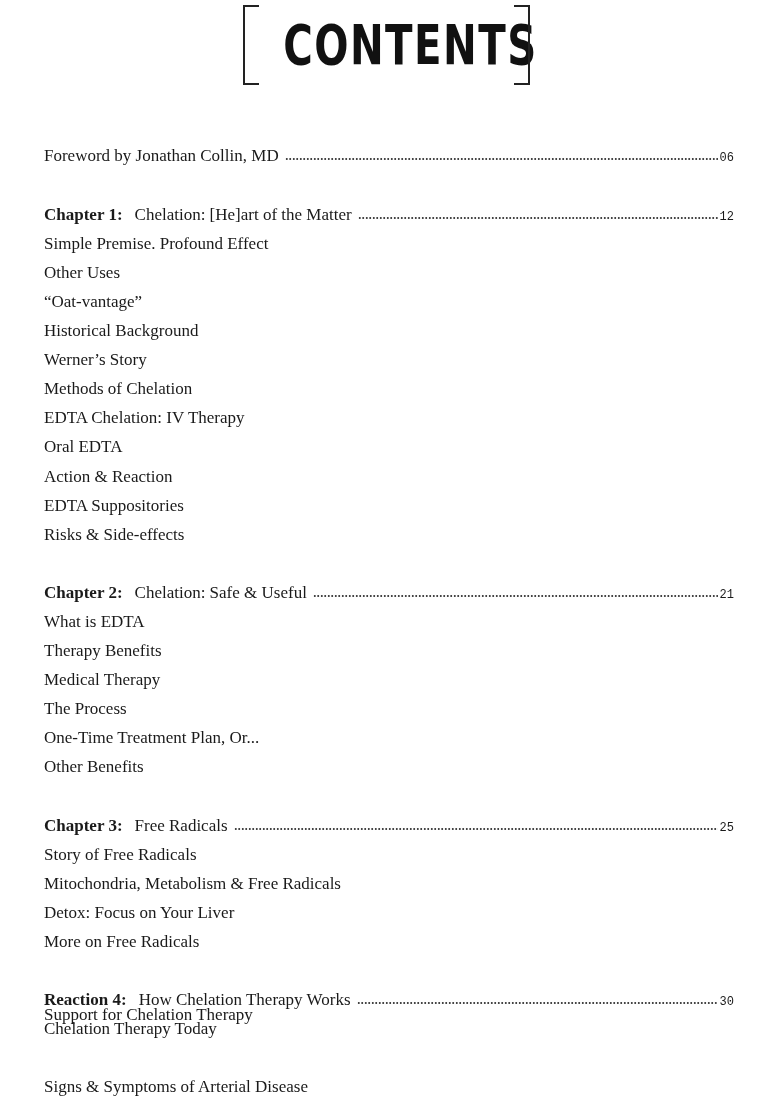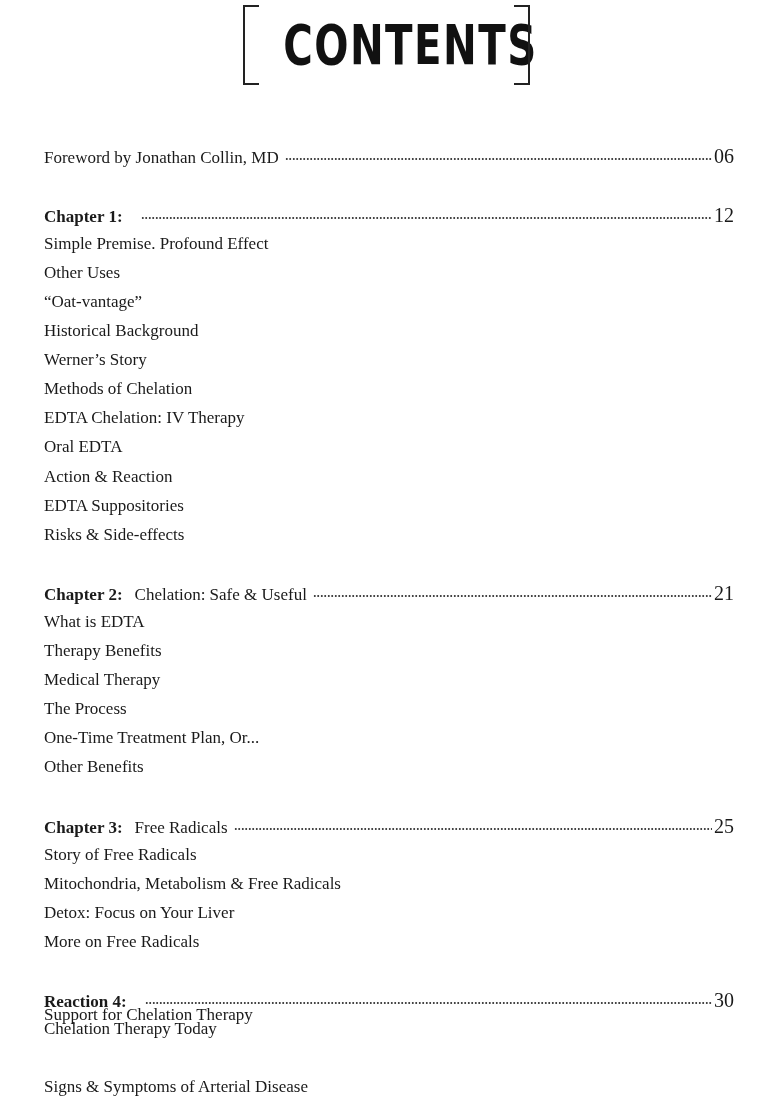--- a/index.html
+++ b/index.html
@@ -35,21 +35,21 @@
       font-size: 17px;
     }
     .row .bold { font-weight: bold; margin-right: 12px; }
     .row .leader {
       flex: 1; margin: 0 2px 0 6px; height: 4px; align-self: flex-end;
       margin-bottom: 6px;
       background-image: radial-gradient(circle, #444 0.8px, transparent 1px);
       background-size: 3.5px 4px; background-repeat: repeat-x;
     }
     .row .page {
-      font-family: Liberation Serif, serif; font-size: 20px;
+      font-family: Liberation Mono, monospace; font-size: 12px;
     }
     .row.sub { width: auto; }
   </style>
 </head>
 <body>
 
 <div class="title-wrap">
   <div class="bracket left"></div>
   <div class="title">CONTENTS</div>
   <div class="bracket right"></div>
@@ -58,20 +58,21 @@
 <div class="toc">
 
   <div class="row" style="top:145px">
     <span>Foreword by Jonathan Collin, MD</span>
     <span class="leader"></span>
     <span class="page">06</span>
   </div>
 
   <div class="row" style="top:204px">
     <span class="bold">Chapter 1:</span>
+    <span>Chelation: [He]art of the Matter</span>
     <span class="leader"></span>
     <span class="page">12</span>
   </div>
   <div class="row sub" style="top:233px">Simple Premise. Profound Effect</div>
   <div class="row sub" style="top:262px">Other Uses</div>
   <div class="row sub" style="top:291px">“Oat-vantage”</div>
   <div class="row sub" style="top:320px">Historical Background</div>
   <div class="row sub" style="top:349px">Werner’s Story</div>
   <div class="row sub" style="top:378px">Methods of Chelation</div>
   <div class="row sub" style="top:407px">EDTA Chelation: IV Therapy</div>
@@ -99,19 +100,20 @@
     <span class="leader"></span>
     <span class="page">25</span>
   </div>
   <div class="row sub" style="top:844px">Story of Free Radicals</div>
   <div class="row sub" style="top:873px">Mitochondria, Metabolism &amp; Free Radicals</div>
   <div class="row sub" style="top:902px">Detox: Focus on Your Liver</div>
   <div class="row sub" style="top:931px">More on Free Radicals</div>
 
   <div class="row" style="top:989px">
     <span class="bold">Reaction 4:</span>
+    <span>How Chelation Therapy Works</span>
     <span class="leader"></span>
     <span class="page">30</span>
   </div>
   <div class="row sub" style="top:1018px">Chelation Therapy Today</div>
   <div class="row sub" style="top:1004px">Support for Chelation Therapy</div>
   <div class="row sub" style="top:1076px">Signs &amp; Symptoms of Arterial Disease</div>
 </div>
 
 </body></html>

